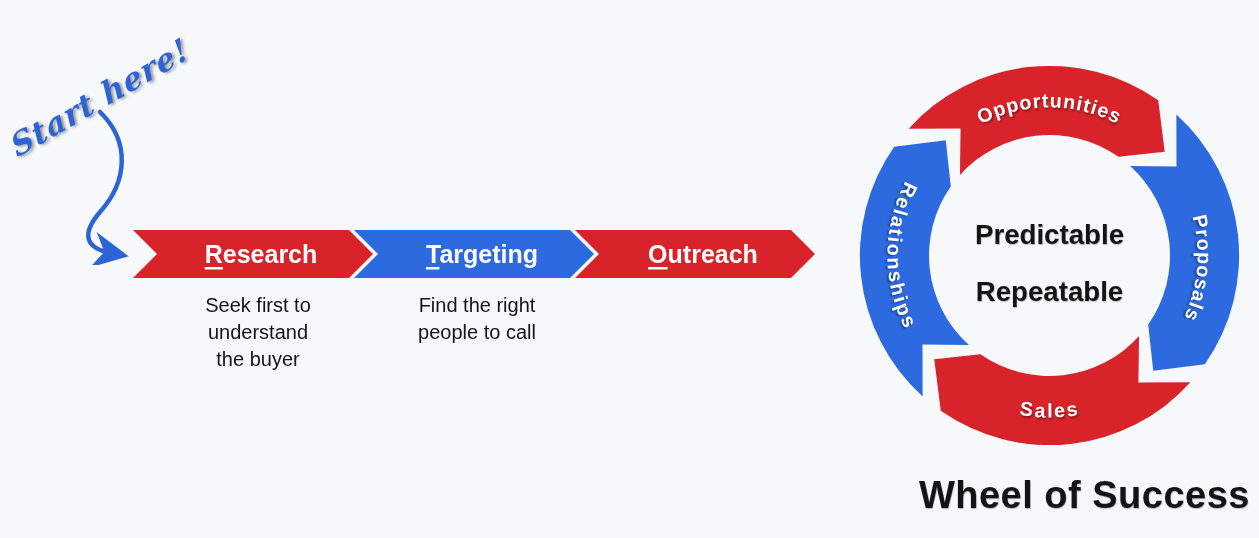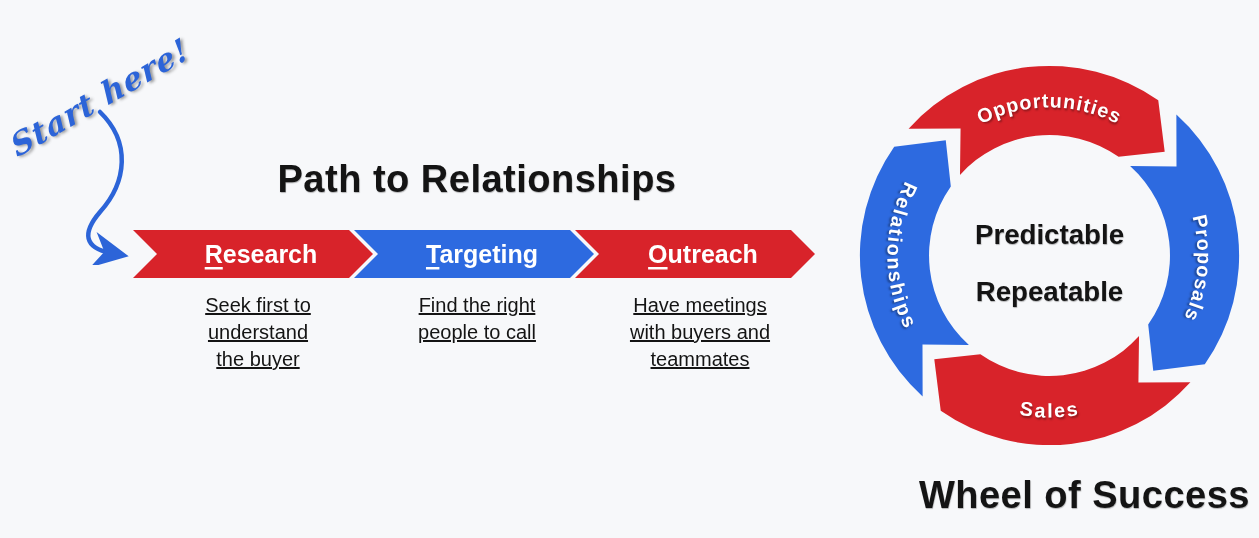--- a/index.html
+++ b/index.html
@@ -46,21 +46,20 @@
     font-size: 25px;
     font-weight: 700;
     fill: #ffffff;
   }
   .step-desc {
     top: 292px; width: 210px;
     text-align: center;
     font-size: 20px;
     line-height: 1.35;
     white-space: pre-line;
-    text-decoration: underline;
   }
   .desc-0 { left: 153px; }
   .desc-1 { left: 372px; }
   .desc-2 { left: 595px; }
 
   
   .wheel-svg { left: 852px; top: 58px; }
   .wheel-svg .seg-label {
     font-family: "Liberation Sans", "DejaVu Sans", sans-serif;
     font-size: 20px;
@@ -94,42 +93,38 @@
 
   <svg class="abs squiggle-svg" width="120" height="165" viewBox="0 0 120 165">
     <defs>
       <marker id="arrowhead" markerWidth="9" markerHeight="9" refX="4" refY="4.5" orient="auto" markerUnits="strokeWidth">
         <path d="M0,0.5 L8,4.5 L0,8.5 L2.5,4.5 Z" fill="#2c64d8"></path>
       </marker>
     </defs>
     <path d="M45,12 C76,42 72,82 45,112 C27,133 29,148 56,153" fill="none" stroke-width="4.5" stroke-linecap="round" marker-end="url(#arrowhead)" stroke="#2c64d8"></path>
   </svg>
 
-  <div class="abs path-title">Path to Relationships</div>
 
   <svg class="abs band-svg" width="690" height="50" viewBox="0 0 690 50">
     <polygon points="1,1 217,1 241,25 217,49 1,49 25,25" fill="#d8232a"></polygon>
     <polygon points="222,1 438,1 462,25 438,49 222,49 246,25" fill="#2d6ae0"></polygon>
     <polygon points="443,1 659,1 683,25 659,49 443,49 467,25" fill="#d8232a"></polygon>
 
     <text x="129" y="25" text-anchor="middle" dominant-baseline="central"><tspan text-decoration="underline">R</tspan><tspan>esearch</tspan></text>
 
     <text x="350" y="25" text-anchor="middle" dominant-baseline="central"><tspan text-decoration="underline">T</tspan><tspan>argeting</tspan></text>
 
     <text x="571" y="25" text-anchor="middle" dominant-baseline="central"><tspan text-decoration="underline">O</tspan><tspan>utreach</tspan></text>
   </svg>
 
   <div class="abs step-desc desc-0">Seek first to
 understand
 the buyer</div>
   <div class="abs step-desc desc-1">Find the right
 people to call</div>
-  <div class="abs step-desc desc-2">Have meetings
-with buyers and
-teammates</div>
 
   <svg class="abs wheel-svg" width="395" height="395" viewBox="0 0 400 400">
     <defs>
       <path id="arc-top" d="M 71.39 109.95 A 157 157 0 0 1 328.61 109.95" fill="none"></path>
       <path id="arc-right" d="M 290.06 71.39 A 157 157 0 0 1 266.35 342.29" fill="none"></path>
       <path id="arc-bottom" d="M 71.39 290.05 A 157 157 0 0 0 328.61 290.05" fill="none"></path>
       <path id="arc-left" d="M 109.94 71.39 A 157 157 0 0 0 109.95 328.61" fill="none"></path>
     </defs>
 
     <path d="M 57.32 71.53 A 192 192 0 0 1 310.13 42.71 L 316.67 94.95 L 269.98 100.06 A 122 122 0 0 0 109.34 118.37 L 109.94 71.39 Z" fill="#d8232a"></path>

